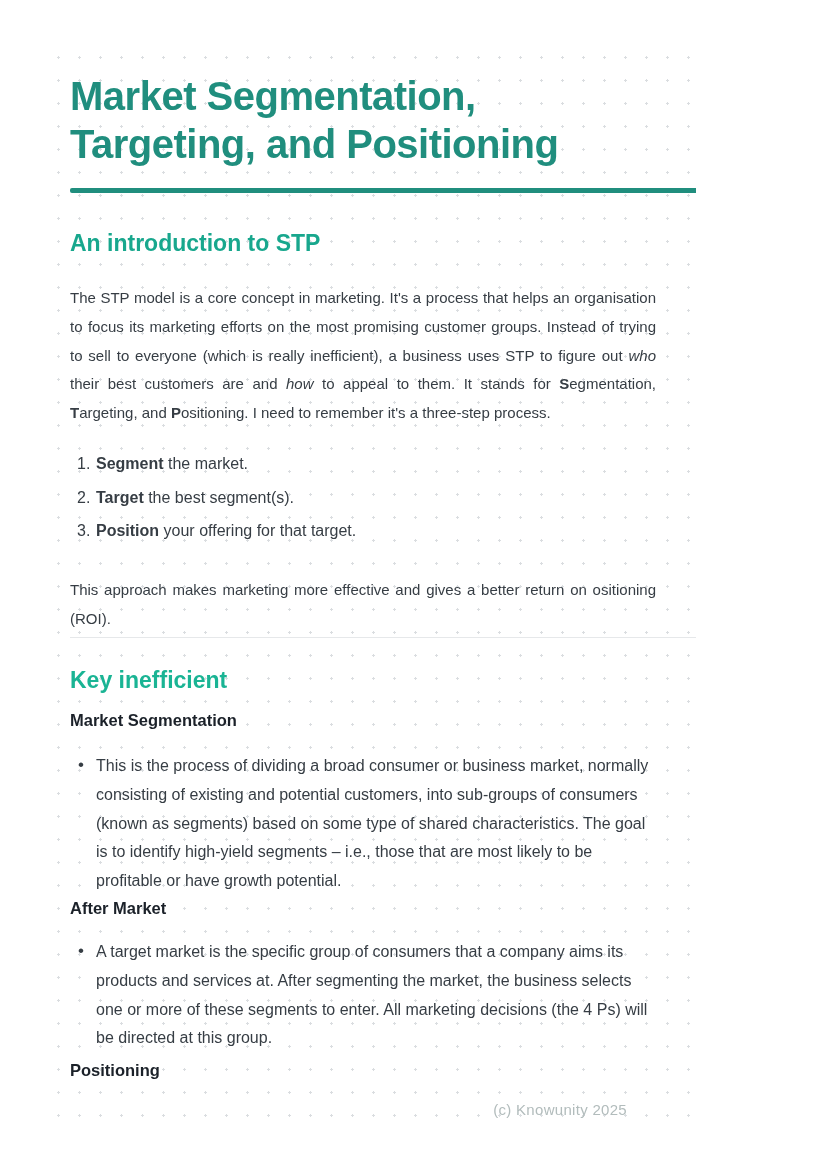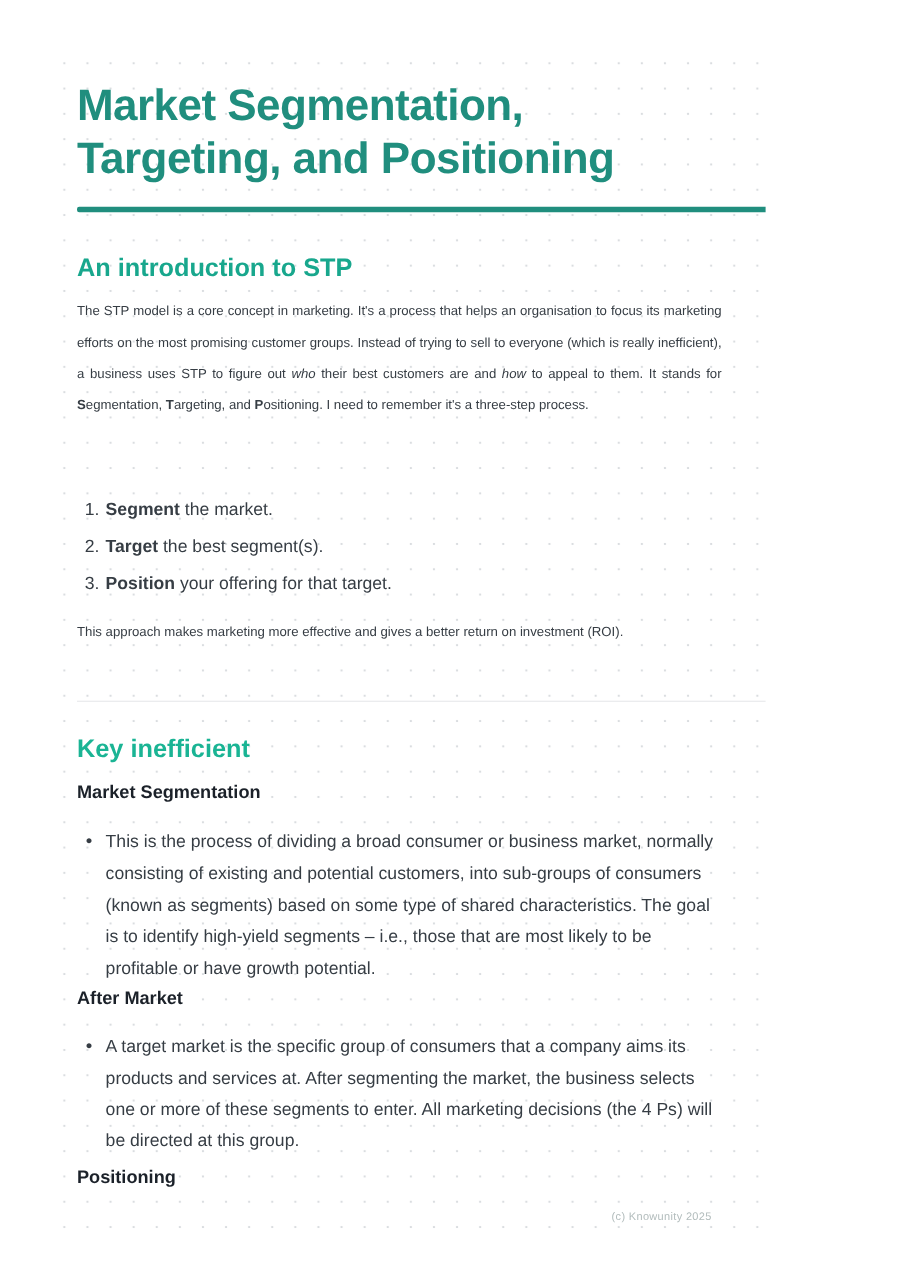--- a/index.html
+++ b/index.html
@@ -49,22 +49,23 @@
     background:var(--title-color);border-radius:2px;
   }
   .h2{
     position:absolute;left:70px;width:647px;
     font-size:23px;line-height:32px;font-weight:700;
   }
   .h2.intro{top:227px;color:var(--h2-intro);}
   .h2.key{top:664px;color:var(--h2-key);}
   .para{
     position:absolute;left:70px;width:586px;
-    font-size:12px;line-height:28.8px;color:var(--body-color);
+    font-size:15px;line-height:28.8px;color:var(--body-color);
     text-align:justify;
+    margin-top:16px;
   }
   .para.p1{top:268px;}
   .para.p2{top:560px;}
   .steps{
     position:absolute;left:70px;top:450px;width:586px;
     list-style:none;
   }
   .steps .step{
     position:relative;padding-left:26px;
     font-size:16px;line-height:28.8px;margin-bottom:4.8px;
@@ -86,22 +87,22 @@
   }
   .term-def.d1{top:752px;}
   .term-def.d2{top:938px;}
   .term-def li{
     position:relative;padding-left:26px;
     font-size:16px;line-height:28.8px;color:var(--body-color);
     text-align:left;
   }
   .term-def .bullet{position:absolute;left:8px;top:-1px;font-size:17px;}
   .footer-note{
-    position:absolute;top:1101px;right:49px;
-    font-size:10px;letter-spacing:0.3px;color:var(--footer-color);
+    position:absolute;top:1101px;right:69px;
+    font-size:15px;letter-spacing:0.3px;color:var(--footer-color);
     z-index:3;
   }
   .sheet,.stripe-band,.stripe-line{z-index:0;}
   .doc-title,.title-rule,.h2,.para,.steps,.divider,.term-h3,.term-def{z-index:2;}
 </style>
 </head>
 <body>
 
 <div class="page">
 
@@ -128,21 +129,21 @@
     <li class="step">
       <span class="marker">2.</span>
       <span><span style="font-weight: 700; text-align: right;">Target</span><span> the best segment(s).</span></span>
     </li>
     <li class="step">
       <span class="marker">3.</span>
       <span><span style="font-weight: 700;">Position</span><span> your offering for that target.</span></span>
     </li>
   </ol>
 
-  <p class="para p2">This approach makes marketing more effective and gives a better return on investment (ROI).</p>
+  <p class="para p2">This approach makes marketing more effective and gives a better return on ositioning (ROI).</p>
 
   <div class="divider"></div>
 
   <h2 class="h2 key">Key inefficient</h2>
 
   <h3 class="term-h3 t1">Market Segmentation</h3>
   <ul class="term-def d1">
     <li>
       <span class="bullet">•</span>
       <span>This is the process of dividing a broad consumer or business market, normally consisting of existing and potential customers, into sub-groups of consumers (known as segments) based on some type of shared characteristics. The goal is to identify high-yield segments – i.e., those that are most likely to be profitable or have growth potential.</span>

